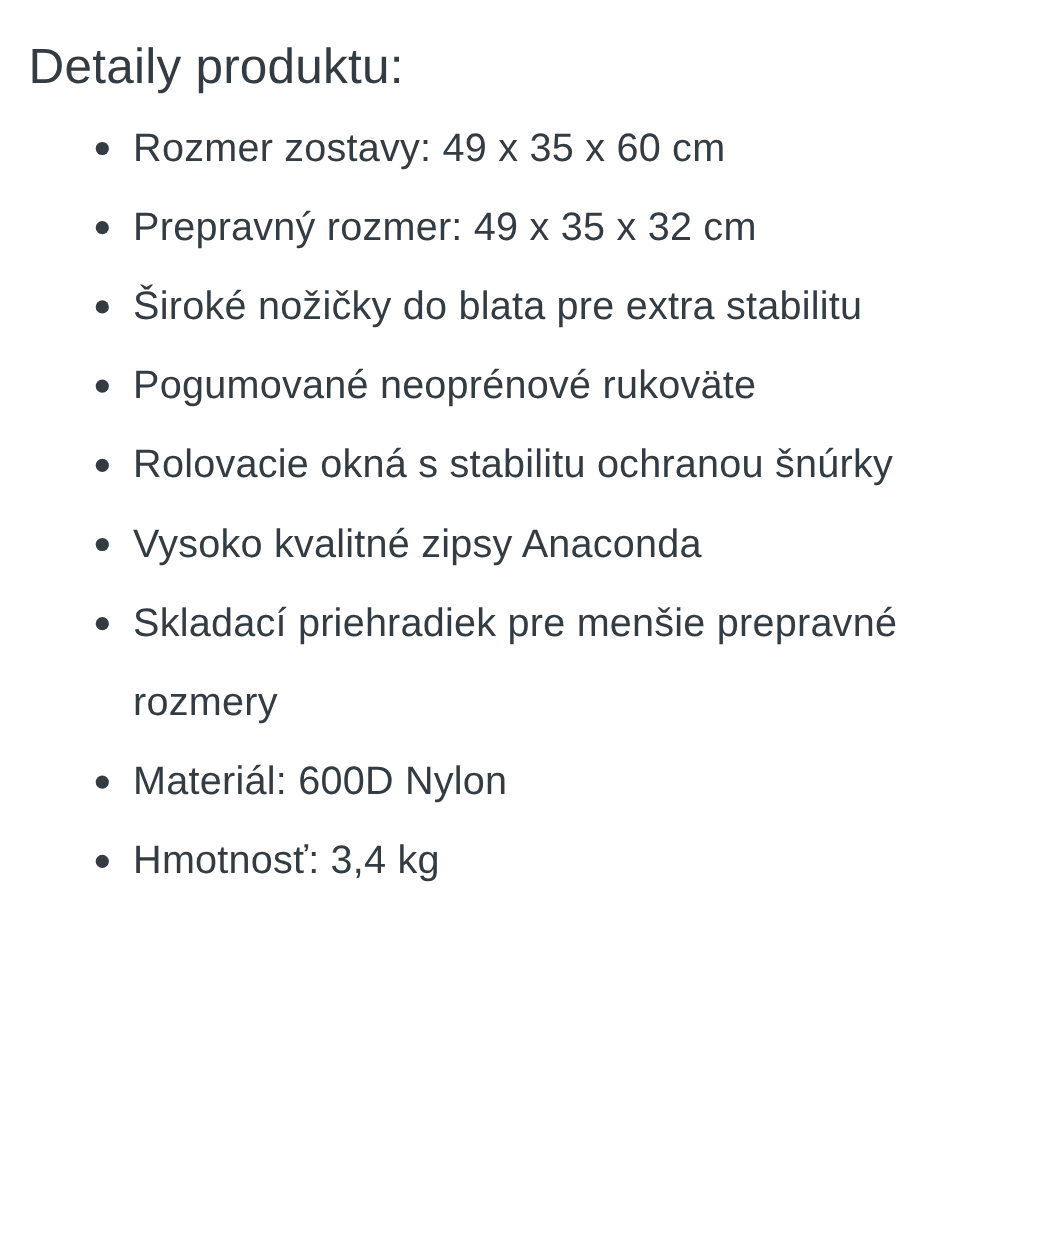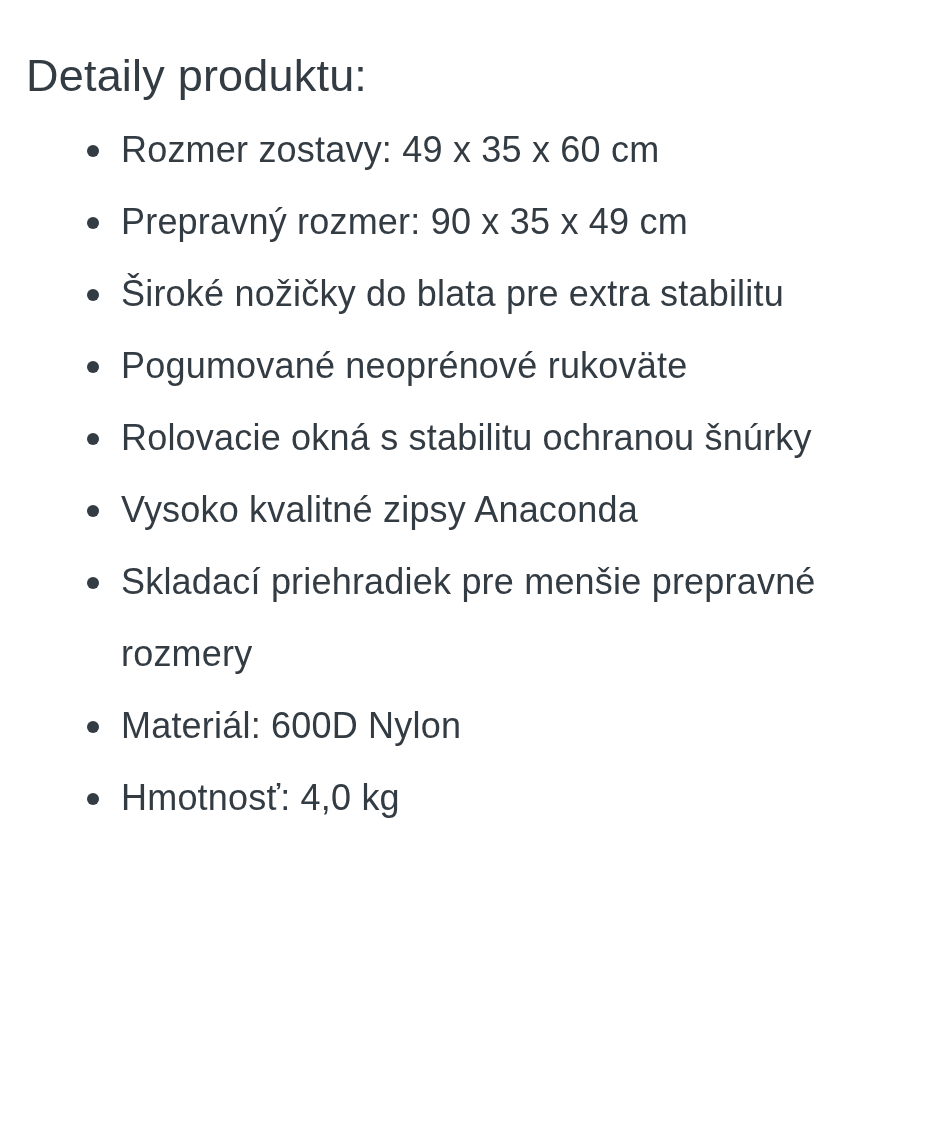--- a/index.html
+++ b/index.html
@@ -9,21 +9,21 @@
     background: #ffffff;
   }
   body {
     width: 952px;
     height: 1128px;
     overflow: hidden;
     font-family: "Liberation Sans", "DejaVu Sans", sans-serif;
     color: #333b43;
   }
   .content {
-    padding-top: 40px;
+    padding-top: 24px;
     padding-left: 26px;
     padding-right: 24px;
   }
   .title {
     margin: 0;
     font-size: 45px;
     font-weight: 400;
     line-height: 72px;
     letter-spacing: 0.2px;
   }
@@ -51,22 +51,22 @@
     background: #333b43;
   }
 </style>
 </head>
 <body>
 
 <div class="content">
   <h2 class="title">Detaily produktu:</h2>
   <ul class="bullet-list" id="bullet-list">
       <li>Rozmer zostavy: 49 x 35 x 60 cm</li>
-      <li>Prepravný rozmer: 90 x 35 x 49 cm</li>
+      <li>Prepravný rozmer: 49 x 35 x 32 cm</li>
       <li>Široké nožičky do blata pre extra stabilitu</li>
       <li>Pogumované neoprénové rukoväte</li>
       <li>Rolovacie okná s stabilitu ochranou šnúrky</li>
       <li>Vysoko kvalitné zipsy Anaconda</li>
       <li>Skladací priehradiek pre menšie prepravné rozmery</li>
       <li>Materiál: 600D Nylon</li>
-      <li>Hmotnosť: 4,0 kg</li>
+      <li>Hmotnosť: 3,4 kg</li>
     </ul>
 </div>
 
 </body></html>

